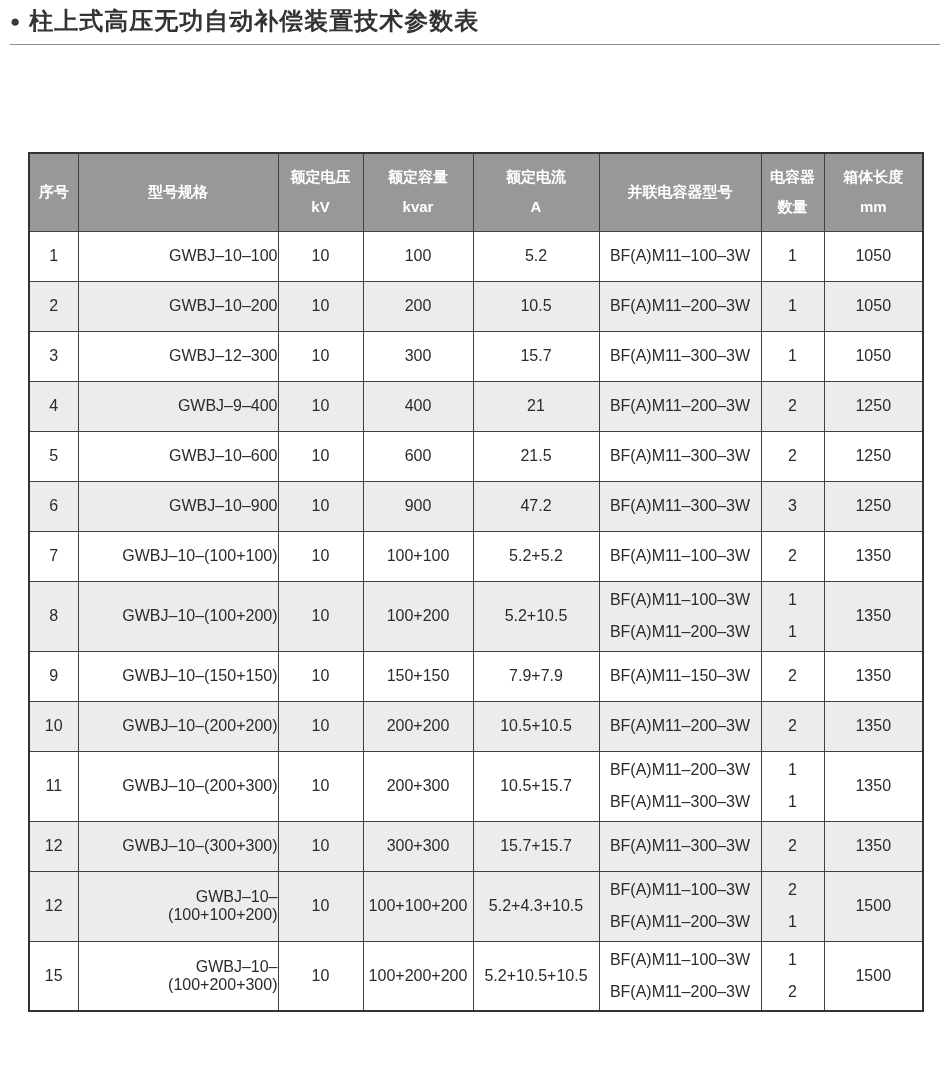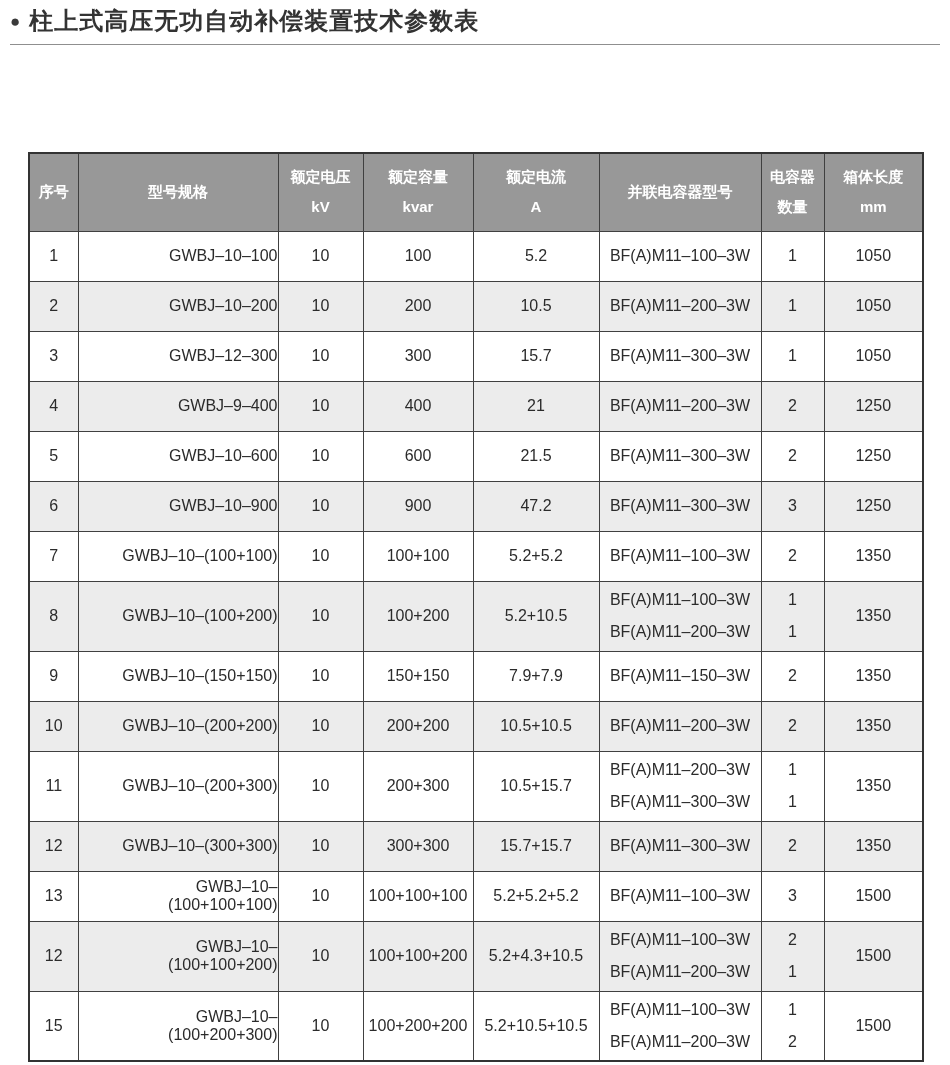--- a/index.html
+++ b/index.html
@@ -289,34 +289,20 @@
     <td>300+300</td>
     <td>15.7+15.7</td>
     <td>
           <div class="line">BF(A)M11–300–3W</div>
         </td>
     <td>
           <div class="line">2</div>
         </td>
     <td>1350</td>
   </tr>
-      <tr>
-    <td>13</td>
-    <td class="model">GWBJ–10–(100+100+100)</td>
-    <td>10</td>
-    <td>100+100+100</td>
-    <td>5.2+5.2+5.2</td>
-    <td>
-          <div class="line">BF(A)M11–100–3W</div>
-        </td>
-    <td>
-          <div class="line">3</div>
-        </td>
-    <td>1500</td>
-  </tr>
       <tr class="shaded tall">
     <td>12</td>
     <td class="model">GWBJ–10–(100+100+200)</td>
     <td>10</td>
     <td>100+100+200</td>
     <td>5.2+4.3+10.5</td>
     <td>
           <div class="line">BF(A)M11–100–3W</div>
           <div class="line">BF(A)M11–200–3W</div>
         </td>

